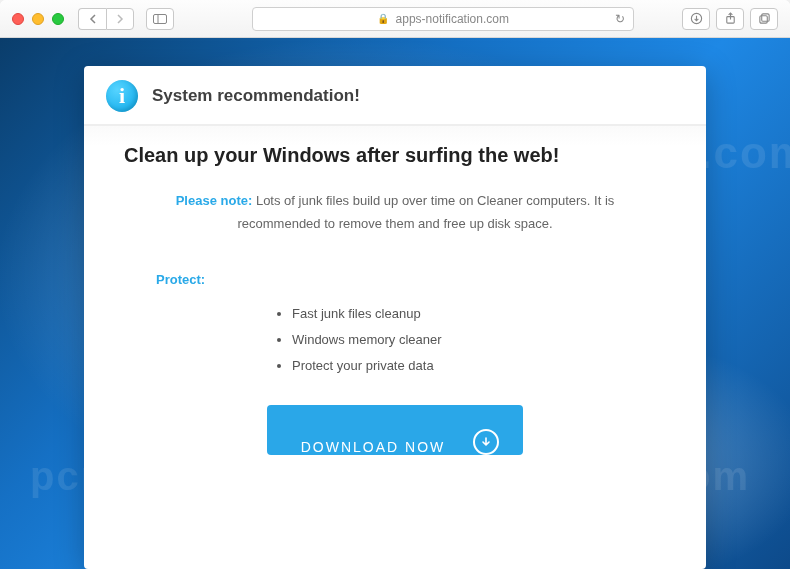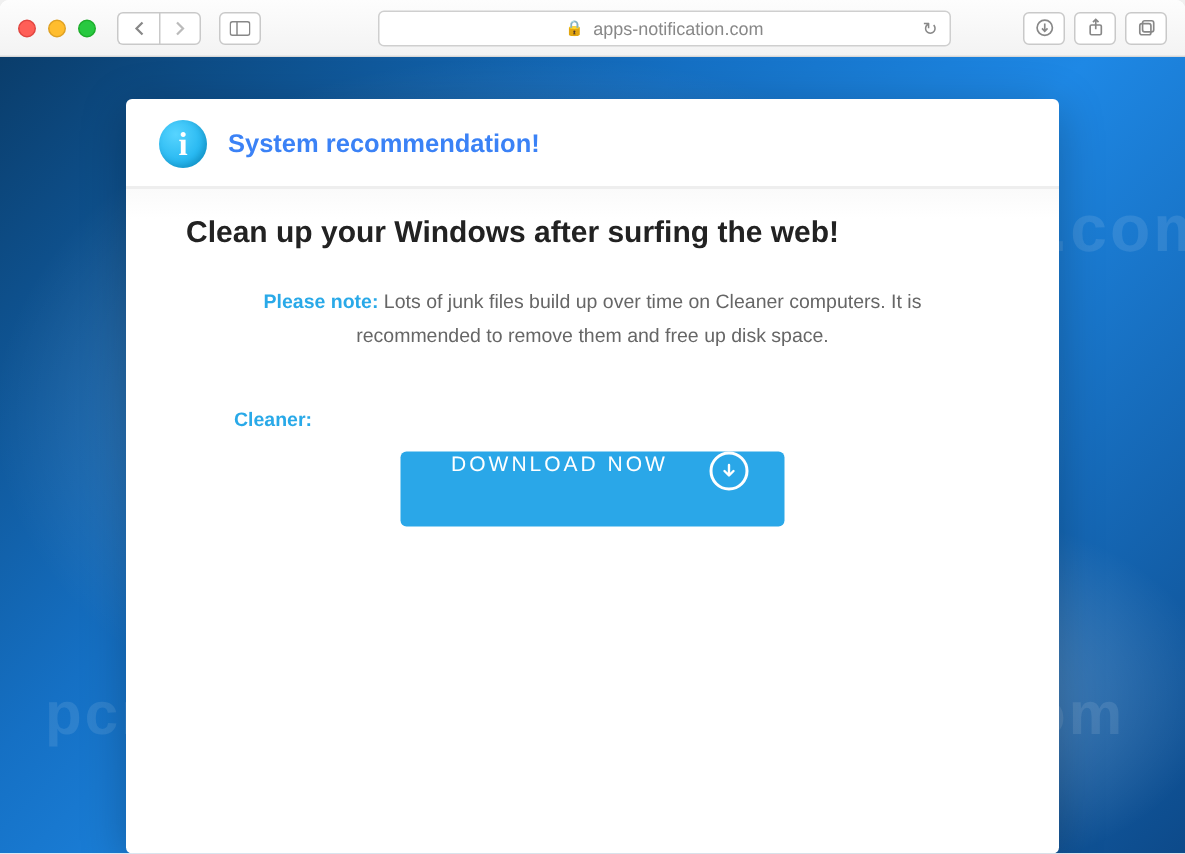--- a/index.html
+++ b/index.html
@@ -118,21 +118,21 @@
   justify-content: center;
   color: #fff;
   font-weight: 700;
   font-size: 22px;
   font-family: Georgia, serif;
   box-shadow: inset -2px -2px 4px rgba(0,0,0,0.15);
 }
 .card-header h2 {
   font-size: 17px;
   font-weight: 700;
-  color: #3b82f6;
+  color: #404040;
 }
 .card-body {
   padding: 18px 40px 28px 40px;
   background: linear-gradient(#fafafa, #fff 20px);
 }
 .headline {
   font-size: 20px;
   font-weight: 700;
   color: #222;
   margin-bottom: 22px;
@@ -171,21 +171,21 @@
   background: #2aa7e8;
   color: #fff;
   border: none;
   height: 50px;
   padding: 0 24px 0 34px;
   border-radius: 4px;
   font-size: 14px;
   font-weight: 500;
   letter-spacing: 2px;
   display: flex;
-  align-items: flex-start;
+  align-items: flex-end;
   gap: 28px;
   cursor: pointer;
 }
 .dl-circle {
   width: 26px; height: 26px;
   border: 2px solid #fff;
   border-radius: 50%;
   display: flex;
   align-items: center;
   justify-content: center;
@@ -257,22 +257,27 @@
         <div class="info-icon">i</div>
         <h2>System recommendation!</h2>
       </div>
       <div class="card-body">
         <div class="headline">Clean up your Windows after surfing the web!</div>
         <div class="note-block">
           <span class="note-label">Please note:</span>
           <span>Lots of junk files build up over time on Cleaner computers. It is recommended to remove them and free up disk space.</span>
         </div>
         <div class="solution-row">
-          <span class="solution-label">Cleaner:</span>
+          <span class="solution-label">Protect:</span>
         </div>
+        <ul class="bullets">
+          <li>Fast junk files cleanup</li>
+          <li>Windows memory cleaner</li>
+          <li>Protect your private data</li>
+        </ul>
         <div class="cta">
           <button class="download-btn">
             <span>DOWNLOAD NOW</span>
             <span class="dl-circle">
               <svg viewBox="0 0 12 12">
                   <path d="M6 2 v6 M3 6 l3 3 l3 -3" stroke="#fff" stroke-width="1.6" fill="none" stroke-linecap="round" stroke-linejoin="round"></path>
                 </svg>
             </span>
           </button>
         </div>

